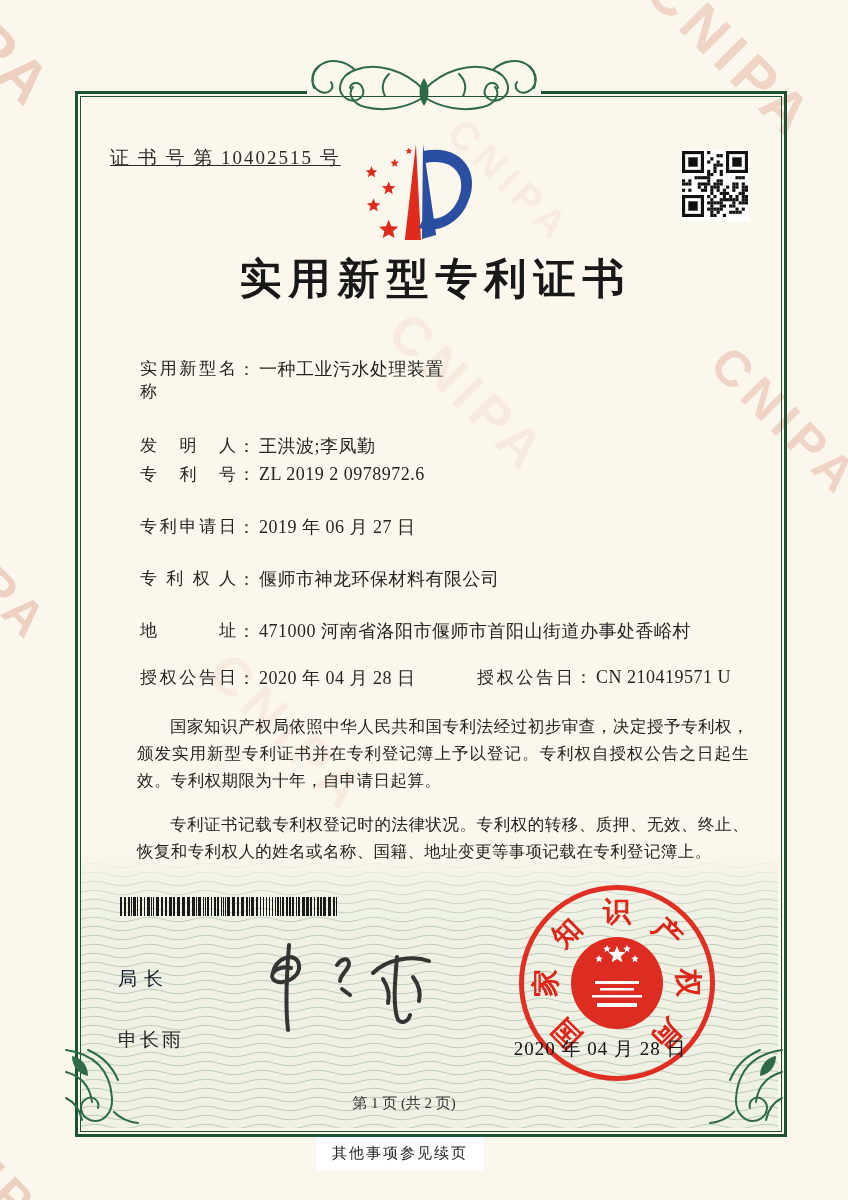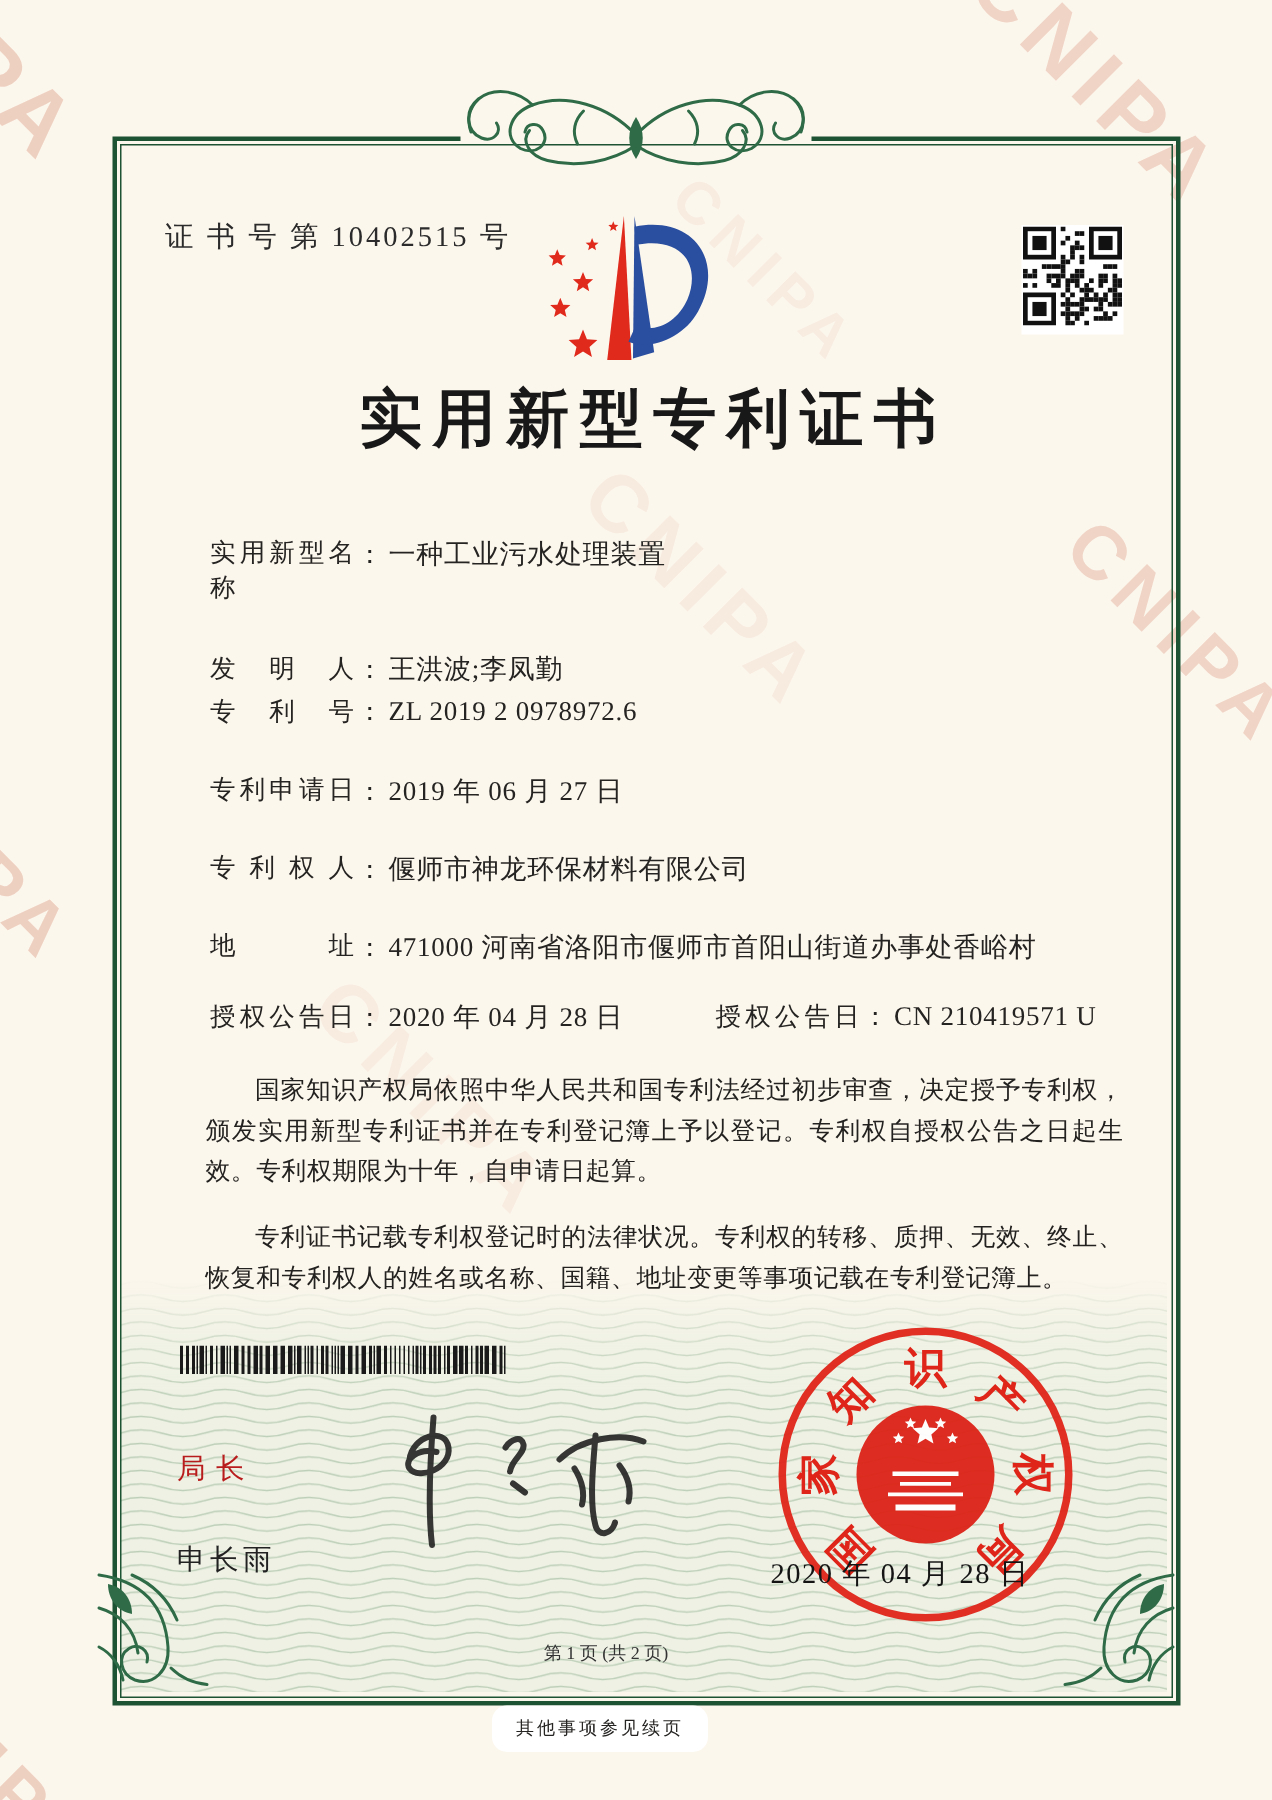--- a/index.html
+++ b/index.html
@@ -20,55 +20,55 @@
 
   
   #frame{position:absolute;left:75px;top:91px;width:706px;height:1040px;
       border:3px solid #1d5233;z-index:3;pointer-events:none;}
   #frame-inner{position:absolute;inset:2px;border:1px solid #1d5233;}
 
   .orn{position:absolute;z-index:4;pointer-events:none;}
 
   .txt{position:absolute;z-index:5;color:#1e1c1a;}
 
-  #cert-no{left:110px;top:145px;font-size:19px;letter-spacing:2px;color:#2b2b2b;}
+  #cert-no{left:110px;top:145px;font-size:19px;letter-spacing:2px;color:#2b2b2b;text-decoration:underline;}
   #cnipa-logo{position:absolute;left:358px;top:141px;z-index:5;}
   #qr{position:absolute;left:681px;top:150px;z-index:5;background:#fff;padding:1px;}
   #doc-title{left:0;right:0;top:251px;text-align:center;font-size:42px;font-weight:bold;
       letter-spacing:7px;color:#181818;padding-left:23px;}
 
   .row{position:absolute;left:118px;width:648px;font-size:17px;color:#262422;z-index:5;}
   .flabel{display:inline-block;width:96px;text-align:justify;text-align-last:justify;vertical-align:top;margin-left:22px;}
   .fcolon{margin:0 4px 0 2px;}
   .fvalue{font-size:18px;letter-spacing:0.5px;}
   .pair2{position:absolute;left:337px;top:0;}
 
   #paras{position:absolute;left:120px;top:696px;width:646px;z-index:5;}
   #paras p{margin:17px;text-indent:2em;font-size:16.5px;line-height:27px;color:#242220;
       text-align:justify;letter-spacing:0.4px;}
 
   #barcode{position:absolute;left:120px;top:897px;z-index:5;}
-  #director-title{left:118px;top:966px;font-size:19px;letter-spacing:7px;color:#b91c1c;}
+  #director-title{left:118px;top:966px;font-size:19px;letter-spacing:7px;color:#0f172a;}
   #director-name{left:118px;top:1003px;font-size:19px;letter-spacing:3px;color:#222;margin-top:24px;}
   #signature{position:absolute;left:245px;top:935px;z-index:6;}
 
   
   #seal{position:absolute;left:519px;top:885px;width:196px;height:196px;z-index:5;}
   #seal-ring{position:absolute;inset:0;border:5px solid #df2419;border-radius:50%;opacity:.95;}
   #seal-emblem{position:absolute;left:50%;top:50%;transform:translate(-50%,-50%);opacity:.95;}
   #seal-chars{position:absolute;inset:0;}
   .seal-ch{position:absolute;left:50%;top:50%;font-size:28px;font-weight:bold;color:#df2419;
       font-family:"Liberation Serif","DejaVu Serif",serif;}
   #seal-date{position:absolute;left:500px;top:1036px;width:200px;text-align:center;
       font-size:19px;color:#141414;z-index:7;letter-spacing:1px;}
 
-  #page-num{left:0;right:40px;top:1094px;text-align:center;font-size:12px;color:#333;}
+  #page-num{left:0;right:40px;top:1094px;text-align:center;font-size:15px;color:#333;}
   #footer-note{position:absolute;left:400px;top:1137px;transform:translateX(-50%);
-      background:#ffffff;padding:7px 16px;font-size:12px;color:#262422;z-index:5;
-      letter-spacing:2px;white-space:nowrap;border-radius:10px;}
+      background:#ffffff;padding:7px 16px;font-size:15px;color:#262422;z-index:5;
+      letter-spacing:2px;white-space:nowrap;}
 </style>
 </head>
 <body>
 
 <div id="page">
 
   <div id="wm-layer">
       <div class="wm" style="left: -85px; top: -80px; font-size: 60px; opacity: 0.5;">CNIPA</div>
       <div class="wm" style="left: 680px; top: -45px; font-size: 58px; opacity: 0.45;">CNIPA</div>
       <div class="wm" style="left: 740px; top: 335px; font-size: 50px; opacity: 0.45;">CNIPA</div>

